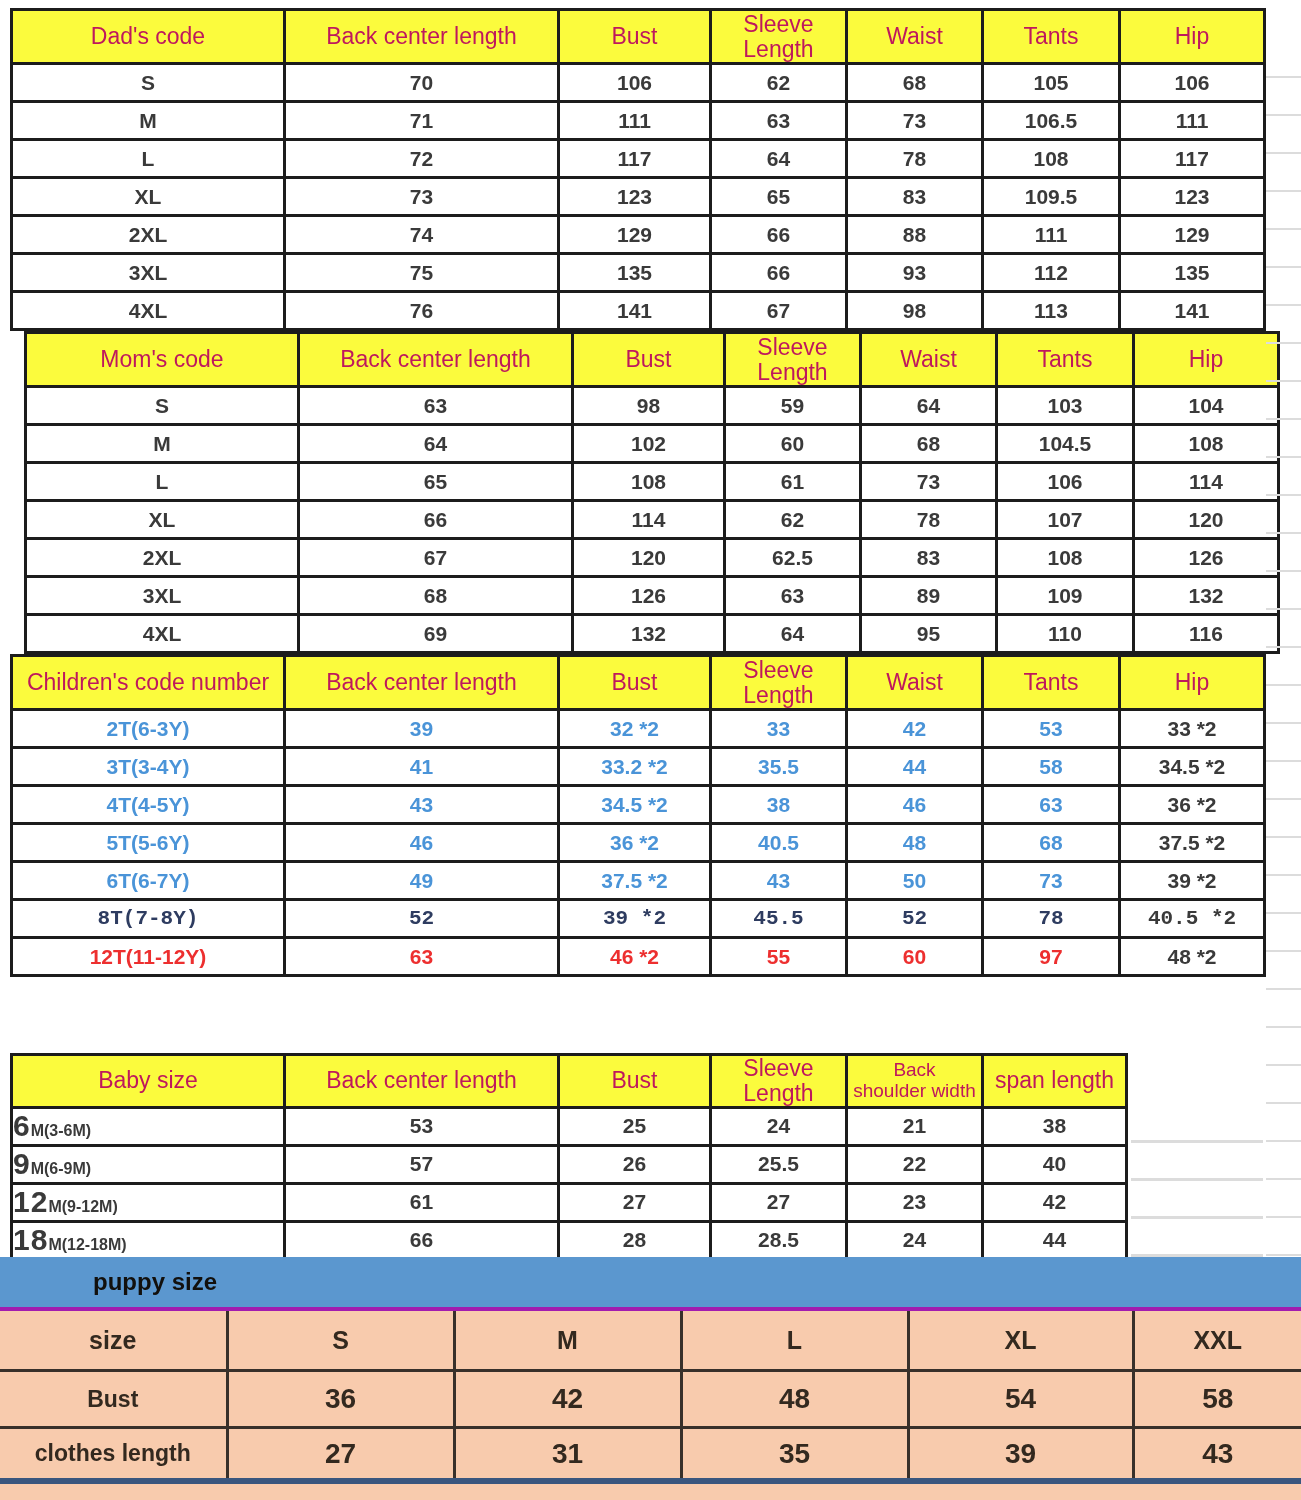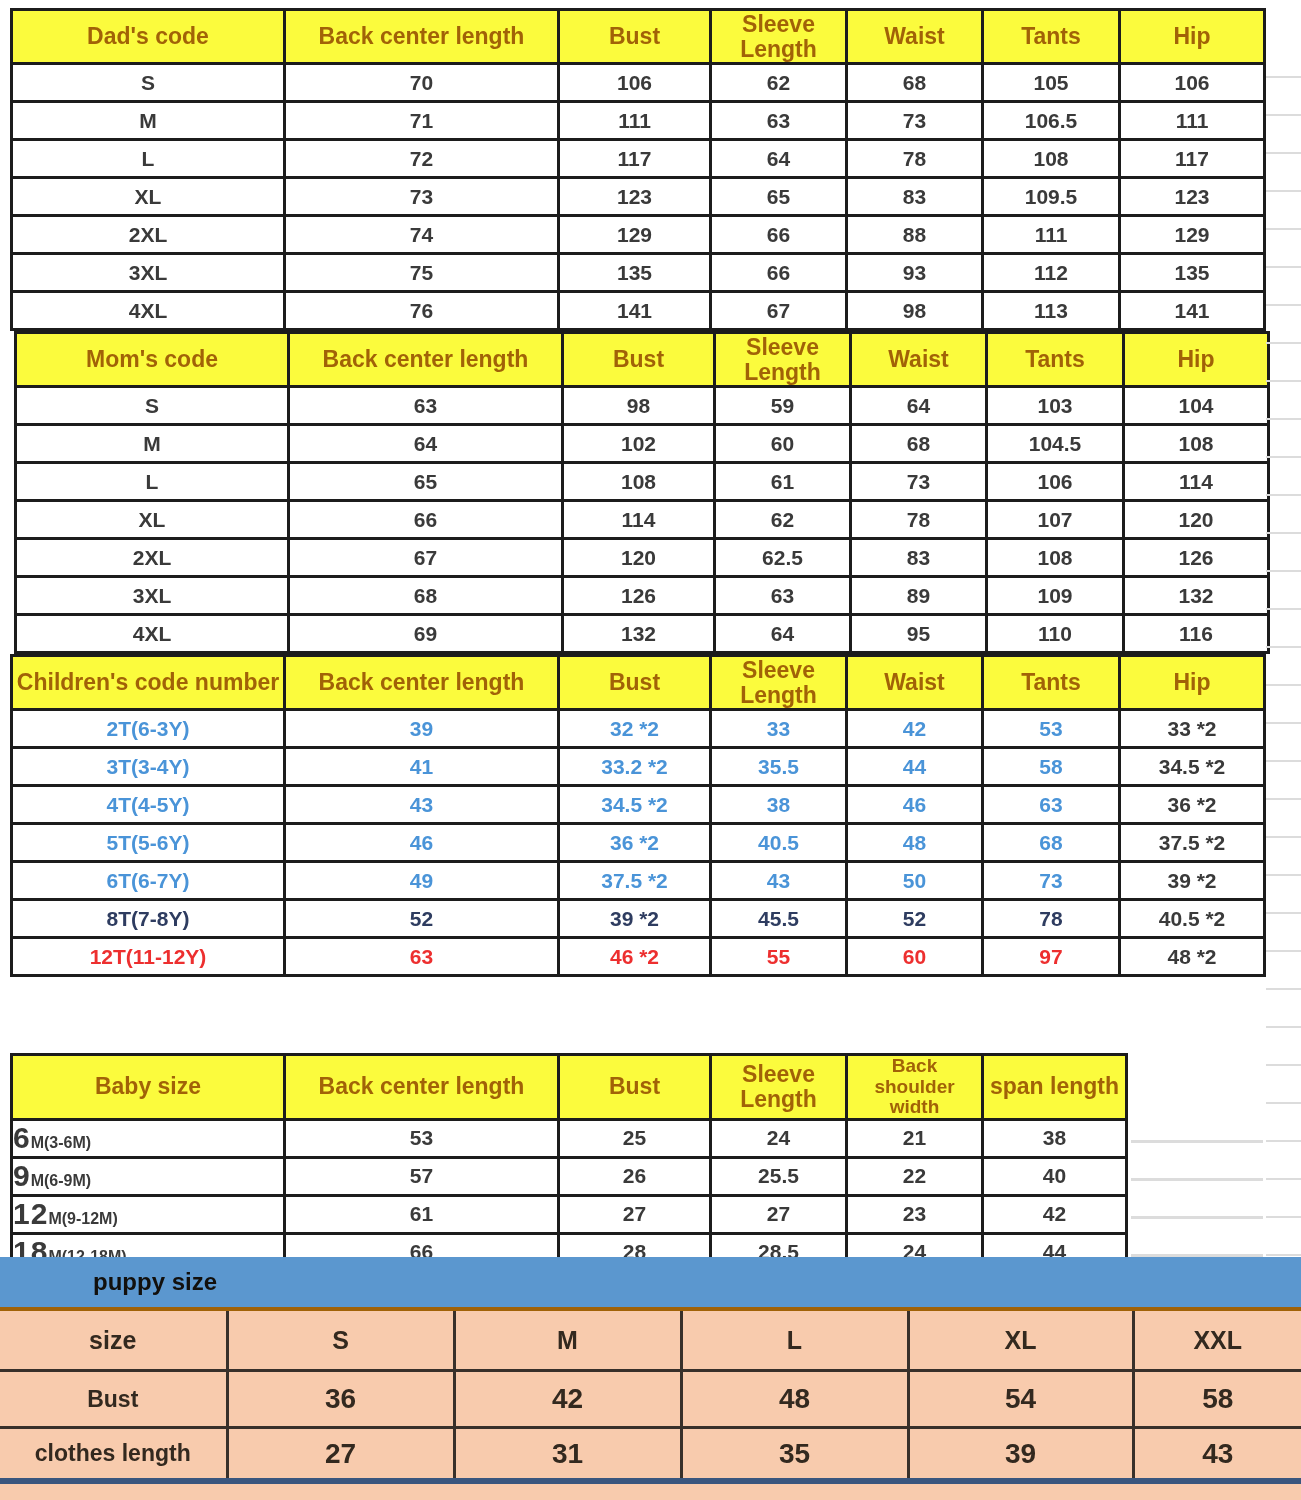--- a/index.html
+++ b/index.html
@@ -5,49 +5,49 @@
 <style>
   html,body{margin:0;padding:0;background:#ffffff;}
   .canvas{
     position:relative;width:1301px;height:1500px;background:#ffffff;
     font-family:"Liberation Sans",sans-serif;overflow:hidden;
   }
   
   table.sz{position:absolute;border-collapse:collapse;table-layout:fixed;background:#ffffff;}
   .sz th,.sz td{border:3px solid #1c1c1c;text-align:center;vertical-align:middle;padding:0;overflow:hidden;}
   .sz th{
-    background:var(--header_fill,#fbfb3d);font-weight:bold;font-size:23px;color:#a16207;
+    background:var(--header_fill,#fbfb3d);font-weight:normal;font-size:23px;color:#be185d;
     height:51px;line-height:1.08;white-space:pre-line;
   }
   .sz td{font-weight:bold;font-size:21px;color:var(--data_text,#3a3a3a);height:35px;}
   .t-dads{left:10px;top:8px;width:1253px;}
-  .t-moms{left:14px;top:331px;width:1253px;}
+  .t-moms{left:24px;top:331px;width:1253px;}
   .t-children{left:10px;top:654px;width:1253px;}
   .t-baby{left:10px;top:1053px;width:1115px;}
   .t-baby th{height:46px;}
   .t-baby th.small{font-size:19px;}
   .t-baby td.lbl{text-align:left;}
   .t-baby .big{font-size:30px;letter-spacing:1px;}
   .t-baby .rest{font-size:16px;}
   tr.blue td{color:var(--row_blue,#4a94d8);}
-  tr.navy td{color:var(--row_navy,#2e3c60);}
+  tr.navy td{color:var(--row_navy,#2e3c60);font-family:Liberation Mono, monospace;}
   tr.red td{color:var(--row_red,#ed2f2f);}
   .t-children td:last-child{color:var(--data_text,#3a3a3a);}
   
   .puppy-bar{position:absolute;left:0;top:1257px;width:1301px;height:50px;background:var(--blue_bar,#5b97cf);}
   .puppy-bar span{position:absolute;left:93px;top:0;line-height:50px;font-size:24px;font-weight:bold;color:#12100d;}
   .puppy-wrap{position:absolute;left:0;top:1307px;width:1301px;height:193px;background:var(--pink_fill,#f8cbad);}
   table.pup{border-collapse:collapse;table-layout:fixed;width:1301px;}
   .pup td{
     border:3px solid #38302a;text-align:center;vertical-align:middle;padding:0;
     font-weight:bold;color:#33291f;font-size:28px;height:54px;
   }
   .pup td:first-child{border-left:none;font-size:23px;}
   .pup td:last-child{border-right:none;}
-  .pup tr:first-child td{border-top:4px solid #a16207;height:58px;font-size:25px;}
+  .pup tr:first-child td{border-top:4px solid #a21caf;height:58px;font-size:25px;}
   .pup tr:last-child td{border-bottom:6px solid #3a567e;height:49px;}
   
   .grid-right{
     position:absolute;left:1266px;top:40px;width:35px;height:1217px;
     background:repeating-linear-gradient(to bottom,transparent 0 36px,#dcdcdc 36px 38px);
   }
   .grid-baby-right{
     position:absolute;left:1131px;top:1105px;width:132px;height:152px;
     background:repeating-linear-gradient(to bottom,transparent 0 35px,#dcdcdc 35px 38px);
   }

